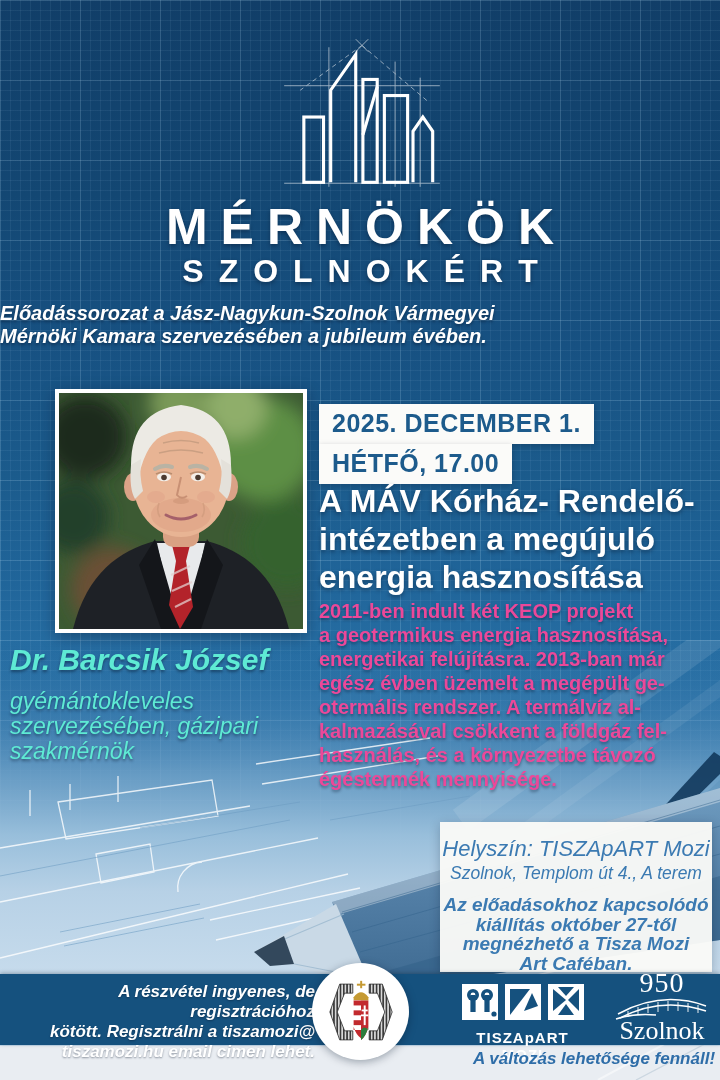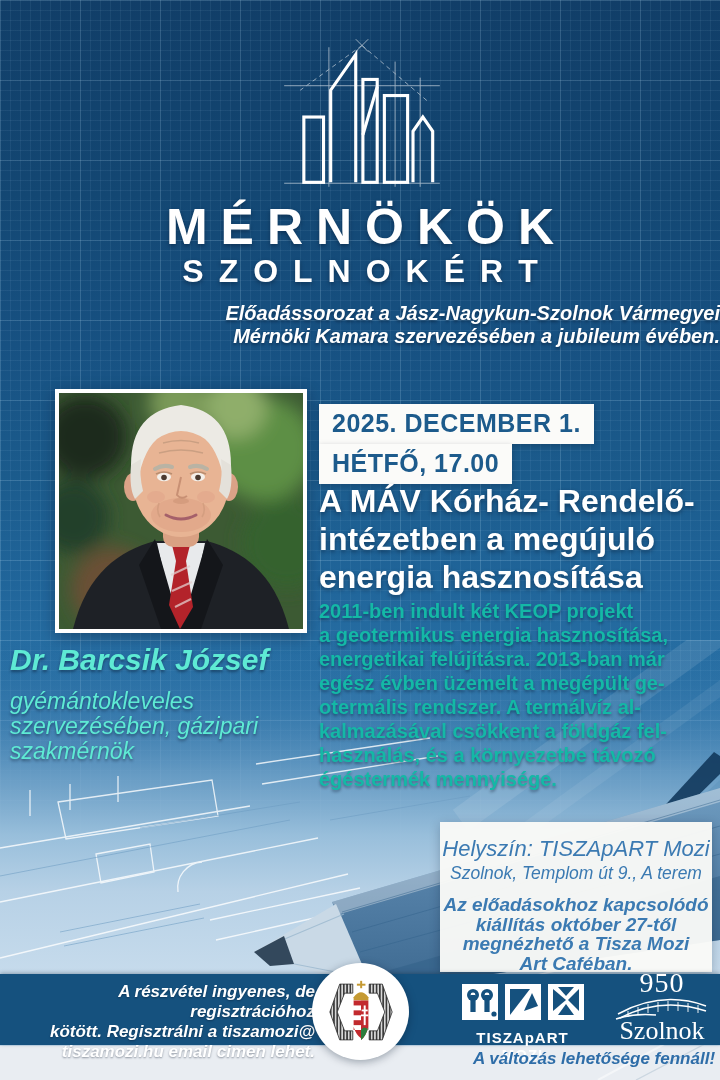--- a/index.html
+++ b/index.html
@@ -28,21 +28,21 @@
   }
   .blueprint{position:absolute;left:0;top:640px;width:720px;height:440px;}
   
   .bldg{left:277px;top:32px;width:170px;height:162px;}
   .brand-title{left:0;top:198px;width:720px;text-align:center;color:#fff;
     font-size:50px;font-weight:bold;letter-spacing:13px;padding-left:13px;box-sizing:border-box;
     text-shadow:0 2px 4px rgba(0,15,35,.4);}
   .brand-sub{left:0;top:253px;width:720px;text-align:center;color:#fff;
     font-size:32px;font-weight:bold;letter-spacing:15px;padding-left:15px;box-sizing:border-box;
     text-shadow:0 2px 4px rgba(0,15,35,.4);}
-  .series{left:0;top:302px;width:720px;text-align:right;color:#fff;
+  .series{left:0;top:302px;width:720px;text-align:left;color:#fff;
     font-style:italic;font-weight:bold;font-size:20px;line-height:23px;
     text-shadow:0 2px 3px rgba(0,15,35,.45);}
   .series span{display:block;}
   
   .photo{left:55px;top:389px;width:244px;height:236px;border:4px solid #ffffff;
     box-shadow:0 4px 14px rgba(0,15,35,.35);background:#3c5a33;}
   .photo svg{display:block;}
   .speaker{left:10px;top:642px;width:297px;text-align:left;color:#5eead4;
     text-shadow:0 2px 3px rgba(0,15,35,.45);}
   .speaker .name{font-size:30px;font-weight:bold;font-style:italic;line-height:36px;}
@@ -51,21 +51,21 @@
   
   .badge{left:319px;background:#fbfbf9;color:#1d5b8c;font-weight:bold;
     font-size:25px;padding:5px 13px 6px 13px;letter-spacing:.5px;
     box-shadow:0 2px 6px rgba(0,15,35,.25);}
   .badge1{top:404px;}
   .badge2{top:444px;}
   .etitle{left:319px;top:482px;width:395px;margin:0;color:#fff;
     font-size:32px;font-weight:bold;line-height:38px;
     text-shadow:0 2px 4px rgba(0,15,35,.45);}
   .etitle span{display:block;}
-  .desc{left:319px;top:599px;width:400px;color:#14b8a6;
+  .desc{left:319px;top:599px;width:400px;color:#ec4899;
     font-size:20px;font-weight:bold;line-height:24px;
     text-shadow:0 2px 3px rgba(0,15,35,.4);}
   .desc span{display:block;}
   
   .venuebox{left:440px;top:822px;width:272px;height:150px;
     background:rgba(250,250,247,.96);box-sizing:border-box;
     padding-top:15px;text-align:center;color:#3b7ab2;font-style:italic;
     box-shadow:0 3px 10px rgba(0,20,40,.25);}
   .venuebox .v1{font-weight:normal;font-size:22px;line-height:24px;}
   .venuebox .v2{font-size:17.5px;line-height:20px;margin-top:2px;}
@@ -283,21 +283,21 @@
     <span>energetikai felújításra. 2013-ban már</span>
     <span>egész évben üzemelt a megépült ge-</span>
     <span>otermális rendszer. A termálvíz al-</span>
     <span>kalmazásával csökkent a földgáz fel-</span>
     <span>használás, és a környezetbe távozó</span>
     <span>égéstermék mennyisége.</span>
   </div>
 
   <div class="abs venuebox">
     <div class="v1">Helyszín: TISZApART Mozi</div>
-    <div class="v2">Szolnok, Templom út 9., A terem</div>
+    <div class="v2">Szolnok, Templom út 4., A terem</div>
     <div class="vex">
       <span>Az előadásokhoz kapcsolódó</span>
       <span>kiállítás október 27-től</span>
       <span>megnézhető a Tisza Mozi</span>
       <span>Art Caféban.</span>
     </div>
   </div>
 
   <div class="abs band"></div>
 

